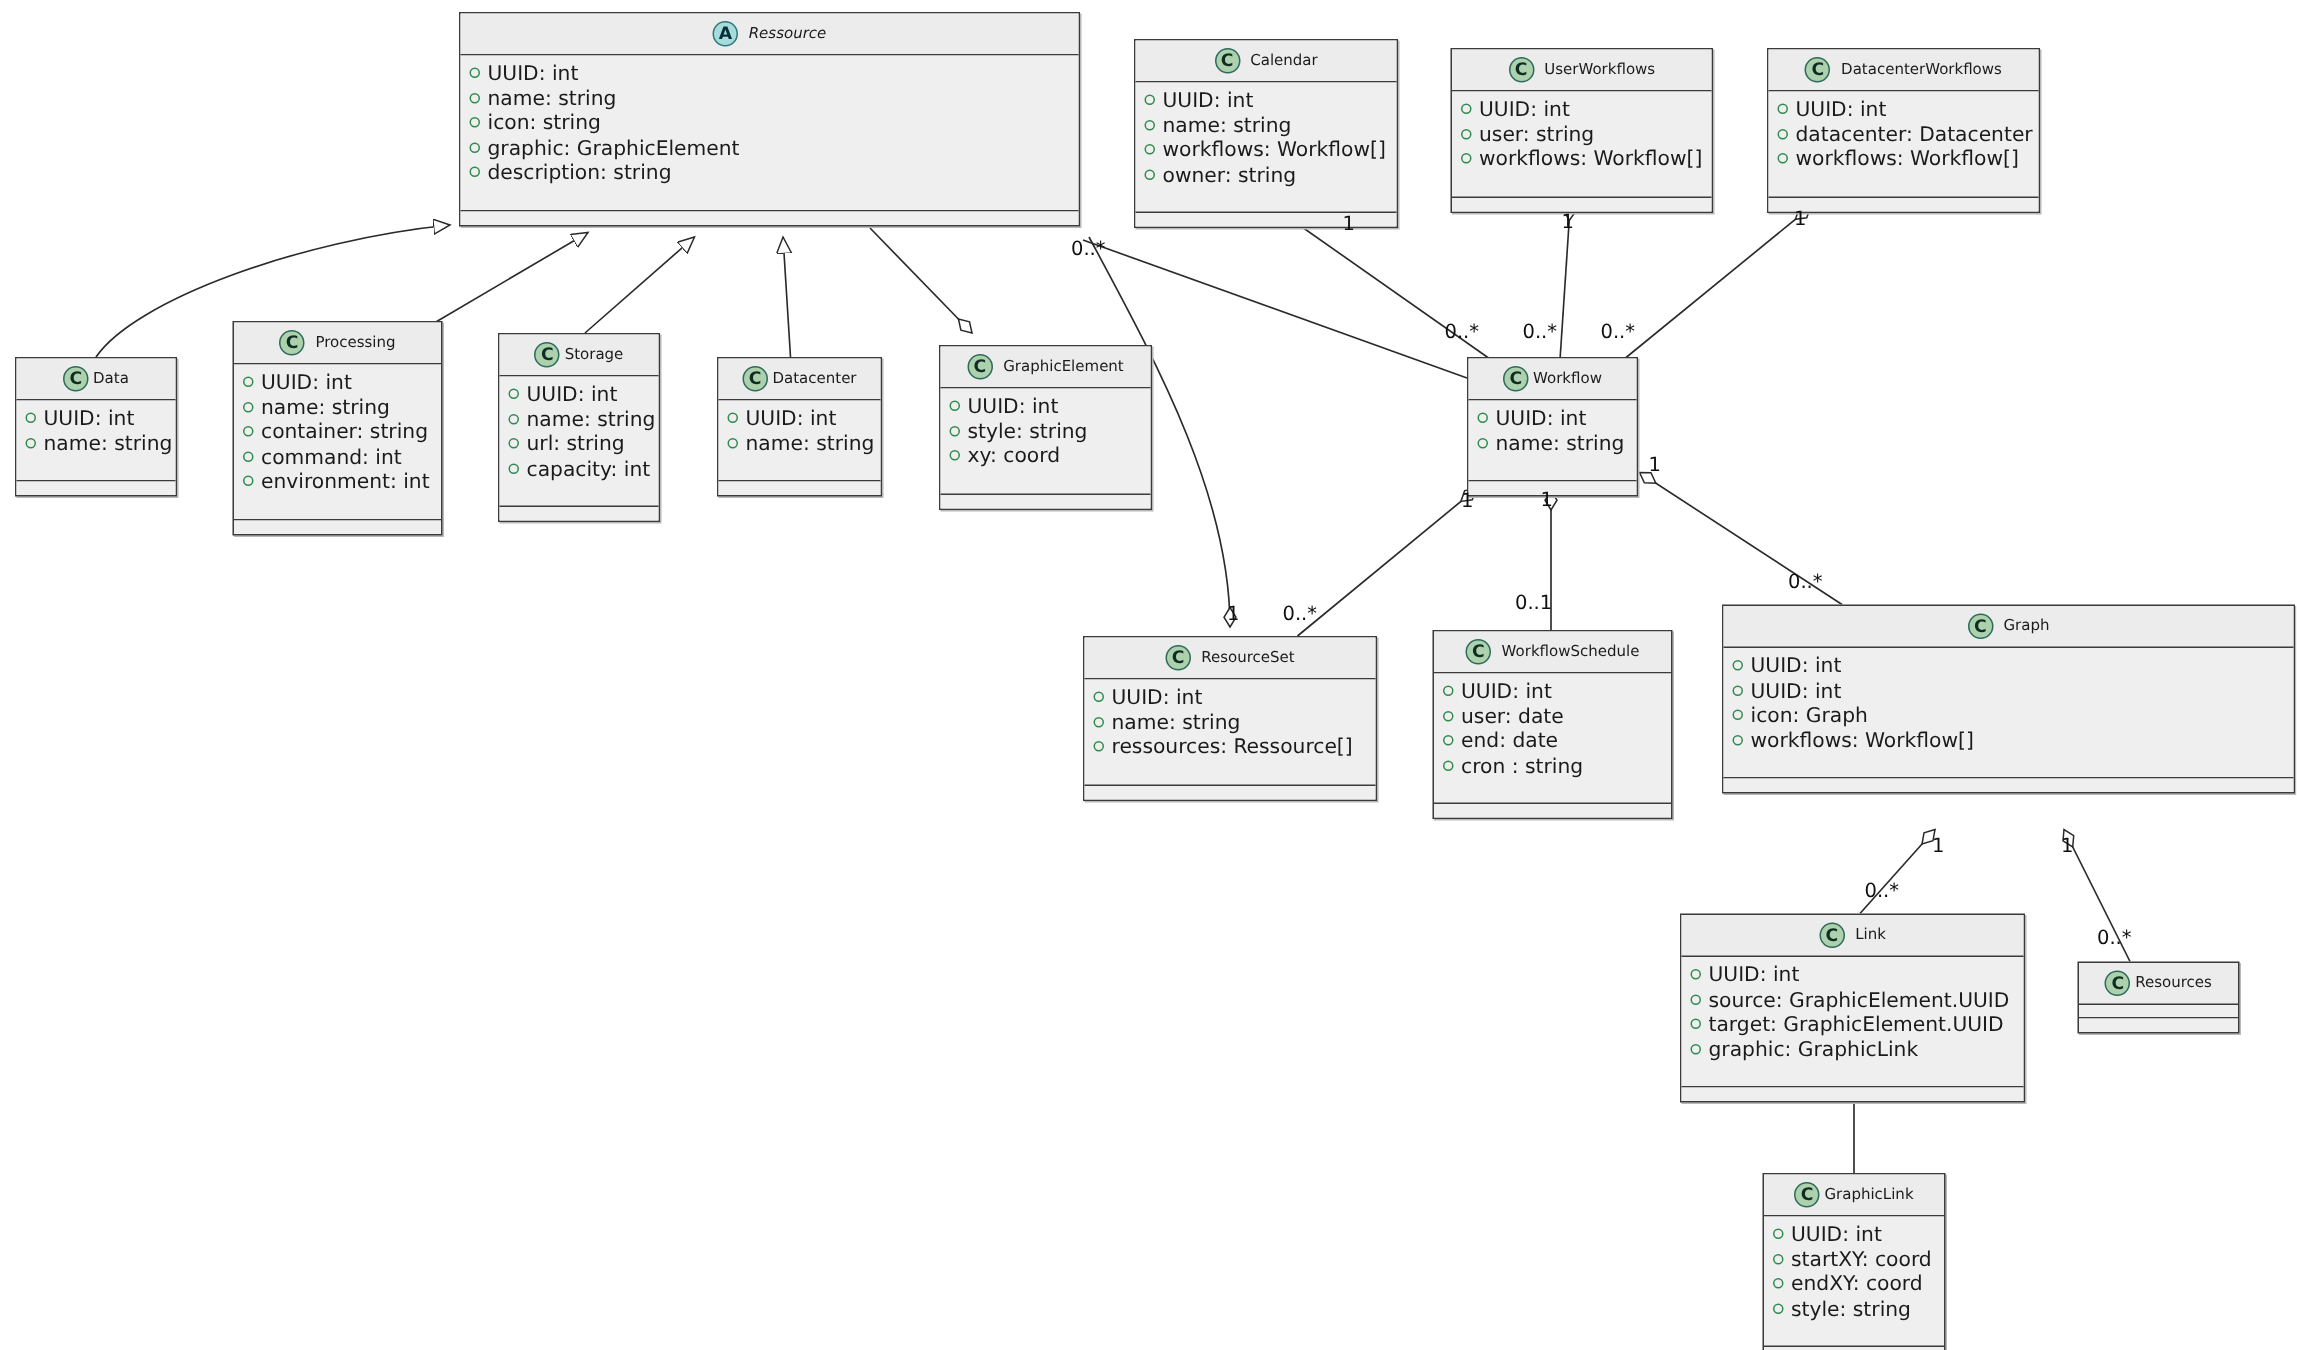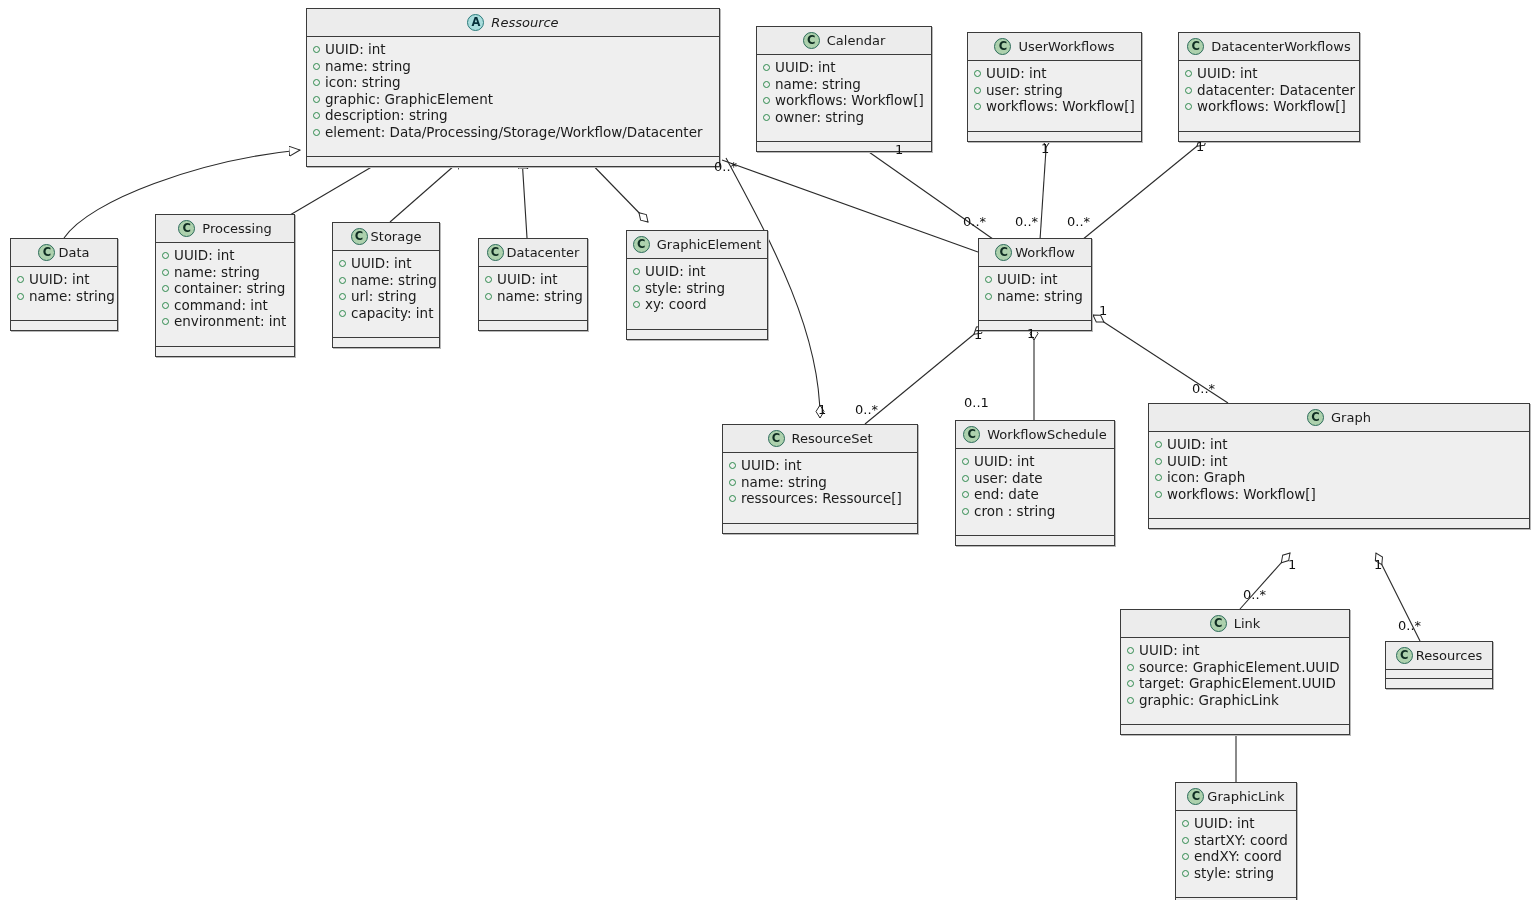--- a/index.html
+++ b/index.html
@@ -51,21 +51,21 @@
     text-align: center;
     flex: 0 0 auto;
     font-family: "DejaVu Sans", "Liberation Sans", sans-serif;
   }
   .stereo.abstract {
     background: #a8dcdc;
     border-color: #2a7a7a;
     color: #06303a;
   }
   .cls-title {
-    font-size: 13px;
+    font-size: 10px;
     color: #1b1b1b;
     white-space: nowrap;
   }
   .cls-title.italic { font-style: italic; }
   .uml-attrs {
     padding: 4px 7px 16px 6px;
     border-bottom: 1px solid #3b3b3b;
     background: #efefef;
   }
   .uml-attrs.empty { padding: 0; height: 9px; }
@@ -171,24 +171,20 @@
             <span class="vis"></span>
             <span>icon: string</span>
           </div>
           <div class="attr">
             <span class="vis"></span>
             <span>graphic: GraphicElement</span>
           </div>
           <div class="attr">
             <span class="vis"></span>
             <span>description: string</span>
-          </div>
-          <div class="attr">
-            <span class="vis"></span>
-            <span>element: Data/Processing/Storage/Workflow/Datacenter</span>
           </div>
         </div>
         <div class="uml-foot"></div>
       </div>
       <div class="uml-class" style="left: 756px; top: 26px; width: 176px;">
         <div class="uml-header">
           <span class="stereo">C</span>
           <span class="cls-title">Calendar</span>
         </div>
         <div class="uml-attrs">
@@ -515,20 +511,20 @@
       <div class="mult" style="left: 1041px; top: 141px;">1</div>
       <div class="mult" style="left: 1196px; top: 139px;">1</div>
       <div class="mult" style="left: 963px; top: 214px;">0..*</div>
       <div class="mult" style="left: 1015px; top: 214px;">0..*</div>
       <div class="mult" style="left: 1067px; top: 214px;">0..*</div>
       <div class="mult" style="left: 974px; top: 327px;">1</div>
       <div class="mult" style="left: 1027px; top: 326px;">1</div>
       <div class="mult" style="left: 1099px; top: 303px;">1</div>
       <div class="mult" style="left: 818px; top: 402px;">1</div>
       <div class="mult" style="left: 855px; top: 402px;">0..*</div>
-      <div class="mult" style="left: 964px; top: 395px;">0..1</div>
+      <div class="mult" style="left: 1010px; top: 395px;">0..1</div>
       <div class="mult" style="left: 1192px; top: 381px;">0..*</div>
       <div class="mult" style="left: 1288px; top: 557px;">1</div>
       <div class="mult" style="left: 1243px; top: 587px;">0..*</div>
       <div class="mult" style="left: 1374px; top: 557px;">1</div>
       <div class="mult" style="left: 1398px; top: 618px;">0..*</div>
     </div>
 </div>
 
 </body></html>

